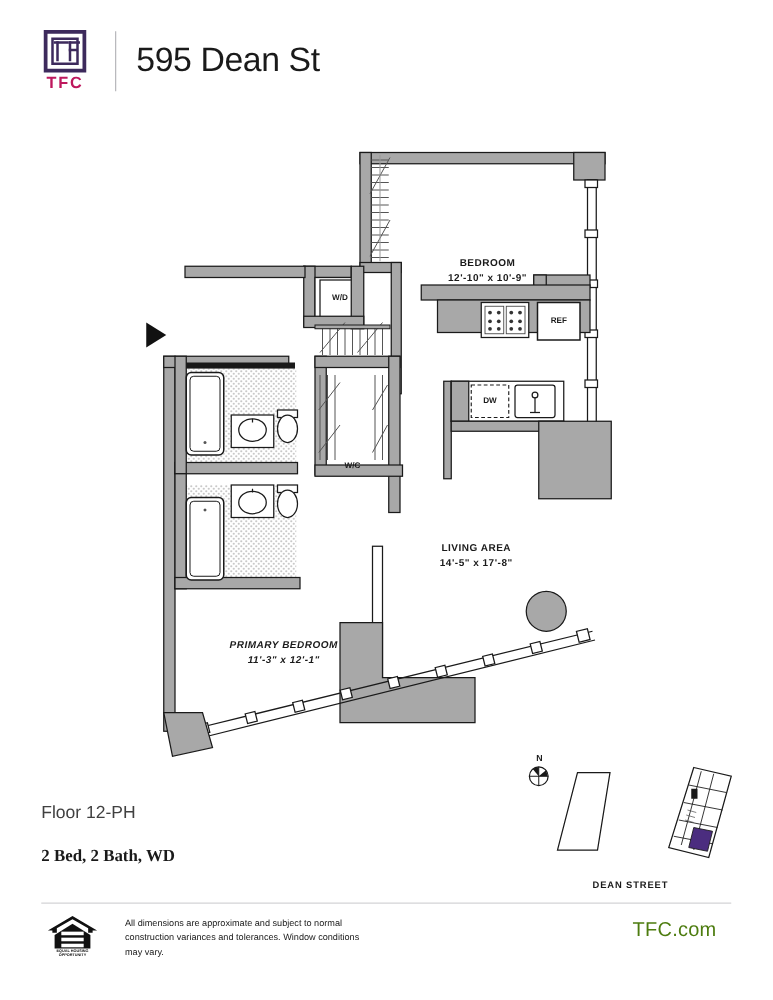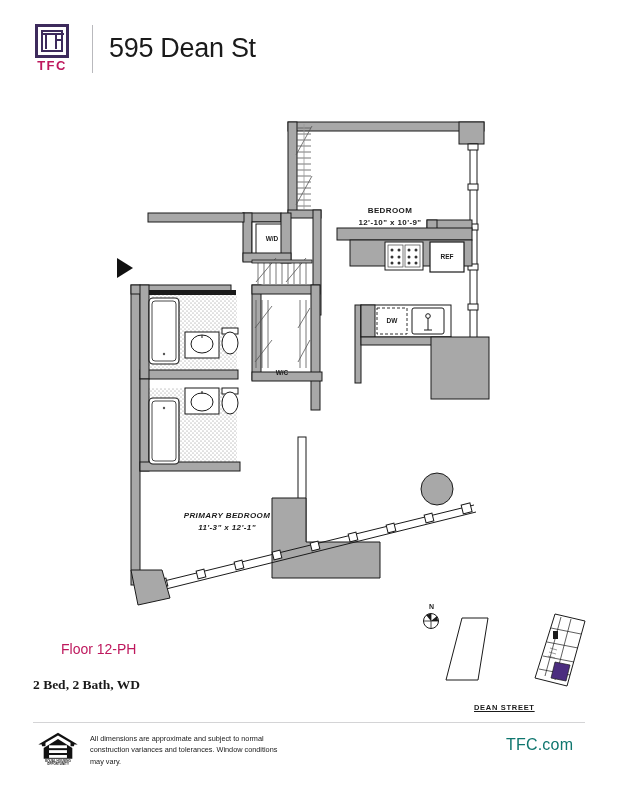--- a/index.html
+++ b/index.html
@@ -23,31 +23,31 @@
   #addr-title{font-size:27px;font-weight:300;letter-spacing:-0.3px;line-height:1.05;color:#1a1a1a;}
   #addr-sub{font-family:"Liberation Serif", serif;font-size:13px;font-weight:bold;margin-top:5px;color:#1a1a1a;}
 
   
   #plan{position:absolute;left:0;top:100px;width:618px;height:520px;}
   #plan svg{display:block;}
 
   
   #apt-block{position:absolute;left:33px;top:637px;}
   #apt-name{font-size:22px;font-weight:300;letter-spacing:0.2px;color:#1a1a1a;}
-  #apt-floor{font-size:14px;font-weight:300;margin-top:4px;color:#be185d;margin-left:28px;}
+  #apt-floor{font-size:14px;font-weight:300;margin-top:4px;color:#404040;}
   #apt-config{font-family:"Liberation Serif", serif;font-size:13.5px;font-weight:bold;margin-top:20px;}
 
-  #dean-street{position:absolute;left:474px;top:703px;font-size:7.5px;font-weight:bold;letter-spacing:0.7px;text-decoration:underline;}
+  #dean-street{position:absolute;left:474px;top:703px;font-size:7.5px;font-weight:bold;letter-spacing:0.7px;}
 
   #rule{position:absolute;left:33px;top:722px;width:552px;height:1px;background:#d4d4d6;}
 
   
   #eho{position:absolute;left:36px;top:731px;width:44px;height:34px;}
-  #disclaimer{position:absolute;left:90px;top:733px;font-size:7.3px;line-height:1.55;color:#1a1a1a;max-width:190px;}
-  #tfc-com{position:absolute;left:506px;top:736px;font-size:16px;font-weight:300;color:#0f766e;letter-spacing:0.2px;}
+  #disclaimer{position:absolute;left:100px;top:733px;font-size:7.3px;line-height:1.55;color:#1a1a1a;max-width:190px;}
+  #tfc-com{position:absolute;left:506px;top:736px;font-size:16px;font-weight:300;color:#4d7c0f;letter-spacing:0.2px;}
 </style>
 </head>
 <body>
 
 <div id="header">
   <div id="logo-block">
     <div id="logo-mark">
       <div class="lm-inner"></div>
       <div class="lm-tbar"></div>
       <div class="lm-t"></div>
@@ -257,20 +257,24 @@
   </g>
 
   <polygon points="117,158 117,178 133,168" fill="#111111"></polygon>
 </svg>
 
   <div style="position:absolute;left:0;top:0;width:618px;height:520px;pointer-events:none;">
     <div style="position:absolute;left:330px;top:72px;width:120px;text-align:center;font-size:8px;font-weight:bold;letter-spacing:0.4px;line-height:1.5;margin-top:33px;">
       <span>BEDROOM</span><br>
       <span>12'-10" x 10'-9"</span>
     </div>
+    <div style="position:absolute;left:321px;top:333px;width:120px;text-align:center;font-size:8px;font-weight:bold;letter-spacing:0.4px;line-height:1.5;">
+      <span>LIVING AREA</span><br>
+      <span>14'-5" x 17'-8"</span>
+    </div>
     <div style="position:absolute;left:157px;top:410px;width:140px;text-align:center;font-size:8px;font-weight:bold;letter-spacing:0.4px;line-height:1.5;font-style:italic;">
       <span>PRIMARY BEDROOM</span><br>
       <span>11'-3" x 12'-1"</span>
     </div>
 
     <div style="position:absolute;left:256px;top:135px;width:32px;text-align:center;font-size:6.5px;font-weight:bold;">W/D</div>
     <div style="position:absolute;left:431px;top:153px;width:32px;text-align:center;font-size:6.5px;font-weight:bold;">REF</div>
     <div style="position:absolute;left:378px;top:217px;width:28px;text-align:center;font-size:6.5px;font-weight:bold;">DW</div>
     <div style="position:absolute;left:268px;top:269px;width:28px;text-align:center;font-size:6.5px;font-weight:bold;">W/C</div>
   </div>

